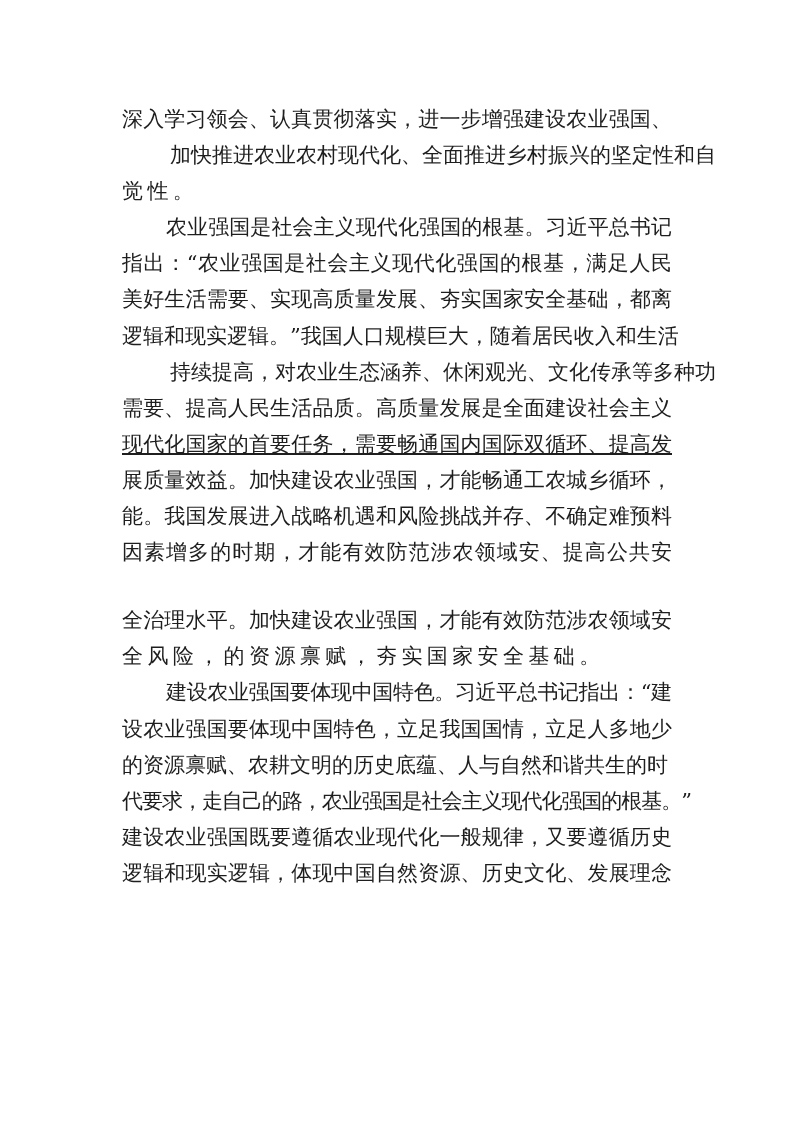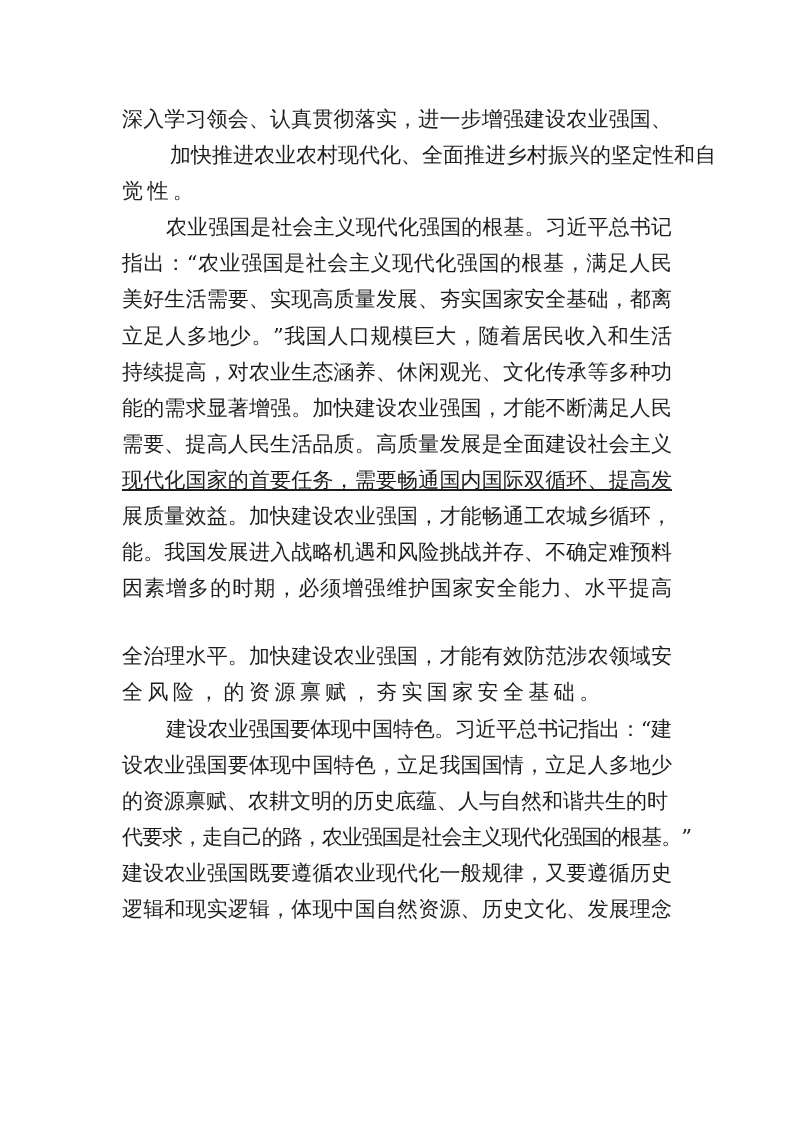--- a/index.html
+++ b/index.html
@@ -52,28 +52,27 @@
   <div class="paragraph">
     <span class="line" style="letter-spacing: 0px; margin-right: 0px;">深入学习领会、认真贯彻落实，进一步增强建设农业强国、</span>
     <span class="line" style="letter-spacing: 0px; margin-right: 0px; margin-left: 48px;">加快推进农业农村现代化、全面推进乡村振兴的坚定性和自</span>
     <span class="line last">觉性。</span>
   </div>
 
   <div class="paragraph">
     <span class="line indent" style="letter-spacing: 0px; margin-right: 0px;">农业强国是社会主义现代化强国的根基。习近平总书记</span>
     <span class="line" style="letter-spacing: 0px; margin-right: 0px;">指出：“农业强国是社会主义现代化强国的根基，满足人民</span>
     <span class="line" style="letter-spacing: 0px; margin-right: 0px;">美好生活需要、实现高质量发展、夯实国家安全基础，都离</span>
-    <span class="line" style="letter-spacing: 0px; margin-right: 0px;">立足人多地少。”我国人口规模巨大，随着居民收入和生活</span>
-    <span class="line" style="letter-spacing: 0px; margin-right: 0px;">持续提高，对农业生态涵养、休闲观光、文化传承等多种功</span>
-    <span class="line" style="letter-spacing: 0px; margin-right: 0px;">能的需求显著增强。加快建设农业强国，才能不断满足人民</span>
+    <span class="line" style="letter-spacing: 0px; margin-right: 0px;">逻辑和现实逻辑。”我国人口规模巨大，随着居民收入和生活</span>
+    <span class="line" style="letter-spacing: 0px; margin-right: 0px; margin-left: 48px;">持续提高，对农业生态涵养、休闲观光、文化传承等多种功</span>
     <span class="line" style="letter-spacing: 0px; margin-right: 0px;">需要、提高人民生活品质。高质量发展是全面建设社会主义</span>
     <span class="line" style="letter-spacing: 0px; margin-right: 0px; text-decoration: underline;">现代化国家的首要任务，需要畅通国内国际双循环、提高发</span>
     <span class="line" style="letter-spacing: 0px; margin-right: 0px;">展质量效益。加快建设农业强国，才能畅通工农城乡循环，</span>
     <span class="line" style="letter-spacing: 0px; margin-right: 0px;">能。我国发展进入战略机遇和风险挑战并存、不确定难预料</span>
-    <span class="line" style="letter-spacing: 0px; margin-right: 0px;">因素增多的时期，必须增强维护国家安全能力、水平提高</span>
+    <span class="line" style="letter-spacing: 0px; margin-right: 0px;">因素增多的时期，才能有效防范涉农领域安、提高公共安</span>
     <span class="line" style="letter-spacing: 0px; margin-right: 0px; margin-top: 32px;">全治理水平。加快建设农业强国，才能有效防范涉农领域安</span>
     <span class="line last">全风险，的资源禀赋，夯实国家安全基础。</span>
   </div>
 
   <div class="paragraph">
     <span class="line indent" style="letter-spacing: -0.364583px; margin-right: 0.364583px;">建设农业强国要体现中国特色。习近平总书记指出：“建</span>
     <span class="line" style="letter-spacing: 0px; margin-right: 0px;">设农业强国要体现中国特色，立足我国国情，立足人多地少</span>
     <span class="line" style="letter-spacing: 0px; margin-right: 13px;">的资源禀赋、农耕文明的历史底蕴、人与自然和谐共生的时</span>
     <span class="line" style="letter-spacing: -1.02778px; margin-right: 1.02778px;">代要求，走自己的路，农业强国是社会主义现代化强国的根基。”</span>
     <span class="line" style="letter-spacing: 0px; margin-right: 0px;">建设农业强国既要遵循农业现代化一般规律，又要遵循历史</span>

